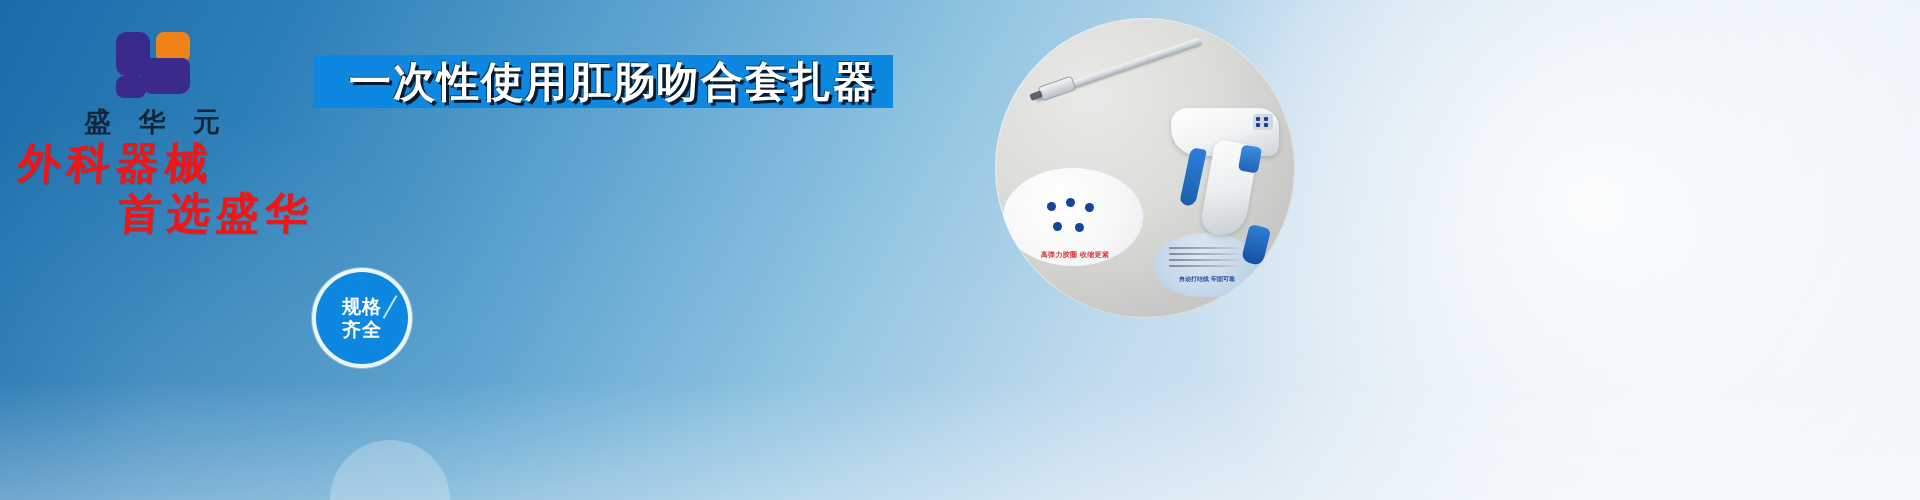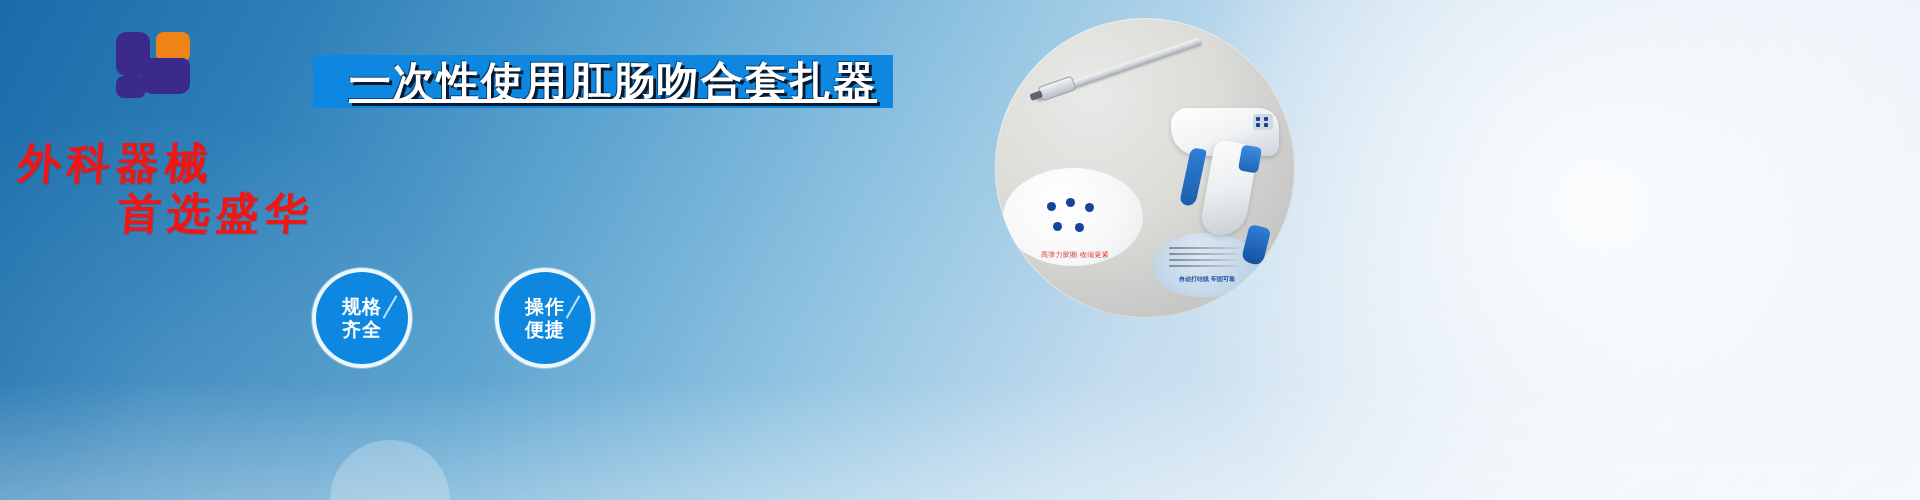--- a/index.html
+++ b/index.html
@@ -113,21 +113,20 @@
     height: 60px;
     line-height: 60px;
     text-align: center;
     color: #ffffff;
     font-size: 42px;
     font-weight: 700;
     letter-spacing: 2px;
     text-shadow: 3px 3px 0 #0a1a2e, -1px -1px 0 rgba(10,26,46,.6);
     white-space: nowrap;
     font-family: "DejaVu Sans", "Liberation Sans", sans-serif;
-    text-decoration: underline;
   }
 
   
   .subtitle {
     position: absolute;
     left: 295px;
     top: 158px;
     width: 610px;
     text-align: center;
     font-size: 33px;
@@ -140,21 +139,21 @@
       1.5px 1.5px 0 #fff, -1.5px 1.5px 0 #fff, 1.5px -1.5px 0 #fff, -1.5px -1.5px 0 #fff;
     font-family: "DejaVu Sans", "Liberation Sans", sans-serif;
   }
 
   
   .circles {
     position: absolute;
     left: 312px;
     top: 268px;
     display: flex;
-    gap: 83px;
+    gap: 54px;
   }
   .circle {
     position: relative;
     width: 92px;
     height: 92px;
     border-radius: 50%;
     background: #0d87e0;
     border: 4px solid rgba(255,255,255,0.92);
     box-shadow: 0 0 0 1px rgba(255,255,255,0.35);
     display: flex;
@@ -216,21 +215,21 @@
   .dots i:nth-child(3) { left: 50px; top: 7px; }
   .dots i:nth-child(4) { left: 18px; top: 26px; }
   .dots i:nth-child(5) { left: 40px; top: 27px; }
   .plate-cap {
     position: absolute;
     left: 30px;
     top: 232px;
     width: 100px;
     text-align: center;
     font-size: 7px;
-    font-weight: 400;
+    font-weight: 700;
     color: #d33;
     letter-spacing: 0.3px;
     font-family: "DejaVu Sans", "Liberation Sans", sans-serif;
   }
   .photo .needle-card {
     position: absolute;
     left: 158px;
     top: 215px;
     width: 106px;
     height: 64px;
@@ -395,41 +394,37 @@
   <div class="glow-left"></div>
   <div class="deco-circle"></div>
 
   <div class="logo-block">
     <div class="logo-mark">
       <span class="lm lm-tl"></span>
       <span class="lm lm-or"></span>
       <span class="lm lm-bar"></span>
       <span class="lm lm-bl"></span>
     </div>
+    <div class="logo-name">盛 华 元</div>
   </div>
 
   <div class="slogan">
     <span class="l1">外科器械</span>
     <span class="l2">首选盛华</span>
   </div>
 
   <div class="title-band"></div>
   <div class="title-text">一次性使用肛肠吻合套扎器</div>
 
 
   <div class="circles">
     <div class="circle">
       <span class="slash"></span>
       <span>规格</span>
       <span>齐全</span>
-    </div>
-    <div class="circle">
-      <span class="slash"></span>
-      <span>操作</span>
-      <span>便捷</span>
     </div>
   </div>
 
   <div class="photo">
 
     <div class="plate"></div>
     <div class="dots">
       <i></i>
       <i></i>
       <i></i>

